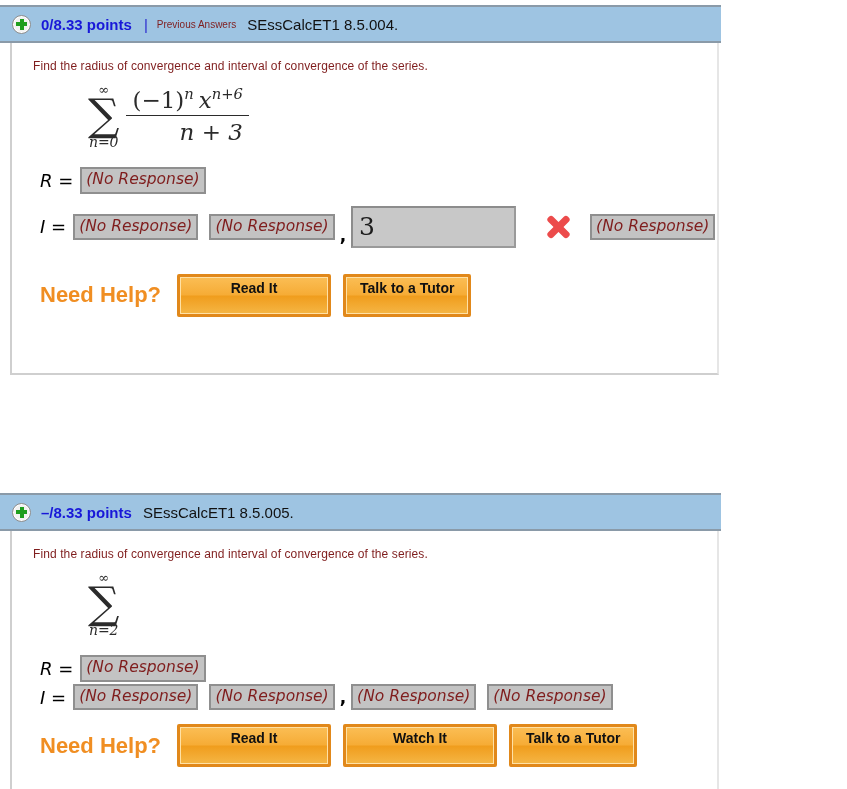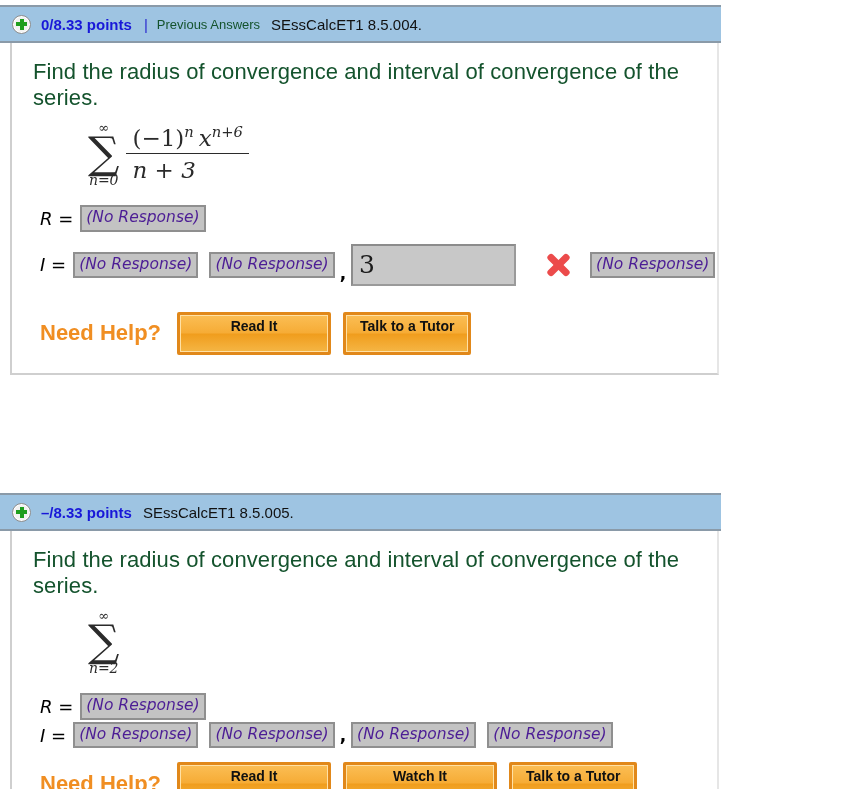--- a/index.html
+++ b/index.html
@@ -59,22 +59,22 @@
     font-weight: bold;
     font-size: 15px;
     white-space: pre;
   }
   .hdr-sep {
     color: #2a2ad0;
     font-size: 15px;
     margin: 0 9px 0 12px;
   }
   .prev-answers {
-    color: #14532d;
-    font-size: 13px;
+    color: #7f1d1d;
+    font-size: 10px;
     white-space: pre;
   }
   .assign-id {
     color: #111111;
     font-size: 15px;
     margin-left: 11px;
     white-space: pre;
   }
 
   
@@ -83,22 +83,22 @@
     border-right: 2px solid #e6e6e6;
     border-bottom: 2px solid #cfcfcf;
     margin-left: 10px;
     margin-right: 2px;
     background: #ffffff;
     position: relative;
   }
   .prob-body.open-bottom { border-bottom: none; }
 
   .question-text {
-    font-size: 22px;
-    color: #14532d;
+    font-size: 12px;
+    color: #7f1d1d;
     padding: 16px 0 0 21px;
     letter-spacing: 0.1px;
   }
 
   
   .formula {
     font-family: "DejaVu Serif", "Liberation Serif", serif;
     color: #2b2b2b;
     display: flex;
     align-items: center;
@@ -111,21 +111,21 @@
     align-items: center;
     line-height: 1;
     margin-right: 7px;
   }
   .sigma-top { font-size: 13px; margin-bottom: -1px; }
   .sigma-main { font-size: 44px; line-height: 0.92; font-weight: 400; }
   .sigma-bot { font-size: 14px; margin-top: 0px; }
   .fraction {
     display: flex;
     flex-direction: column;
-    align-items: flex-start;
+    align-items: flex-end;
     font-size: 23px;
   }
   .numer {
     padding: 0 6px 2px 6px;
     white-space: nowrap;
   }
   .frac-bar {
     height: 1.5px;
     background: #2b2b2b;
     width: 100%;
@@ -149,21 +149,21 @@
     font-style: italic;
     font-size: 18px;
     color: #000;
     white-space: pre;
     margin-right: 7px;
   }
   .no-response {
     display: inline-block;
     background: #c3c3c3;
     border: 2px solid #8f8f8f;
-    color: #4c1d95;
+    color: #7f1d1d;
     font-family: "DejaVu Sans", sans-serif;
     font-style: italic;
     font-size: 15.5px;
     padding: 1px 4px 2px 4px;
     white-space: nowrap;
     line-height: 1.25;
   }
   .comma {
     font-family: "DejaVu Sans", sans-serif;
     font-size: 17px;

